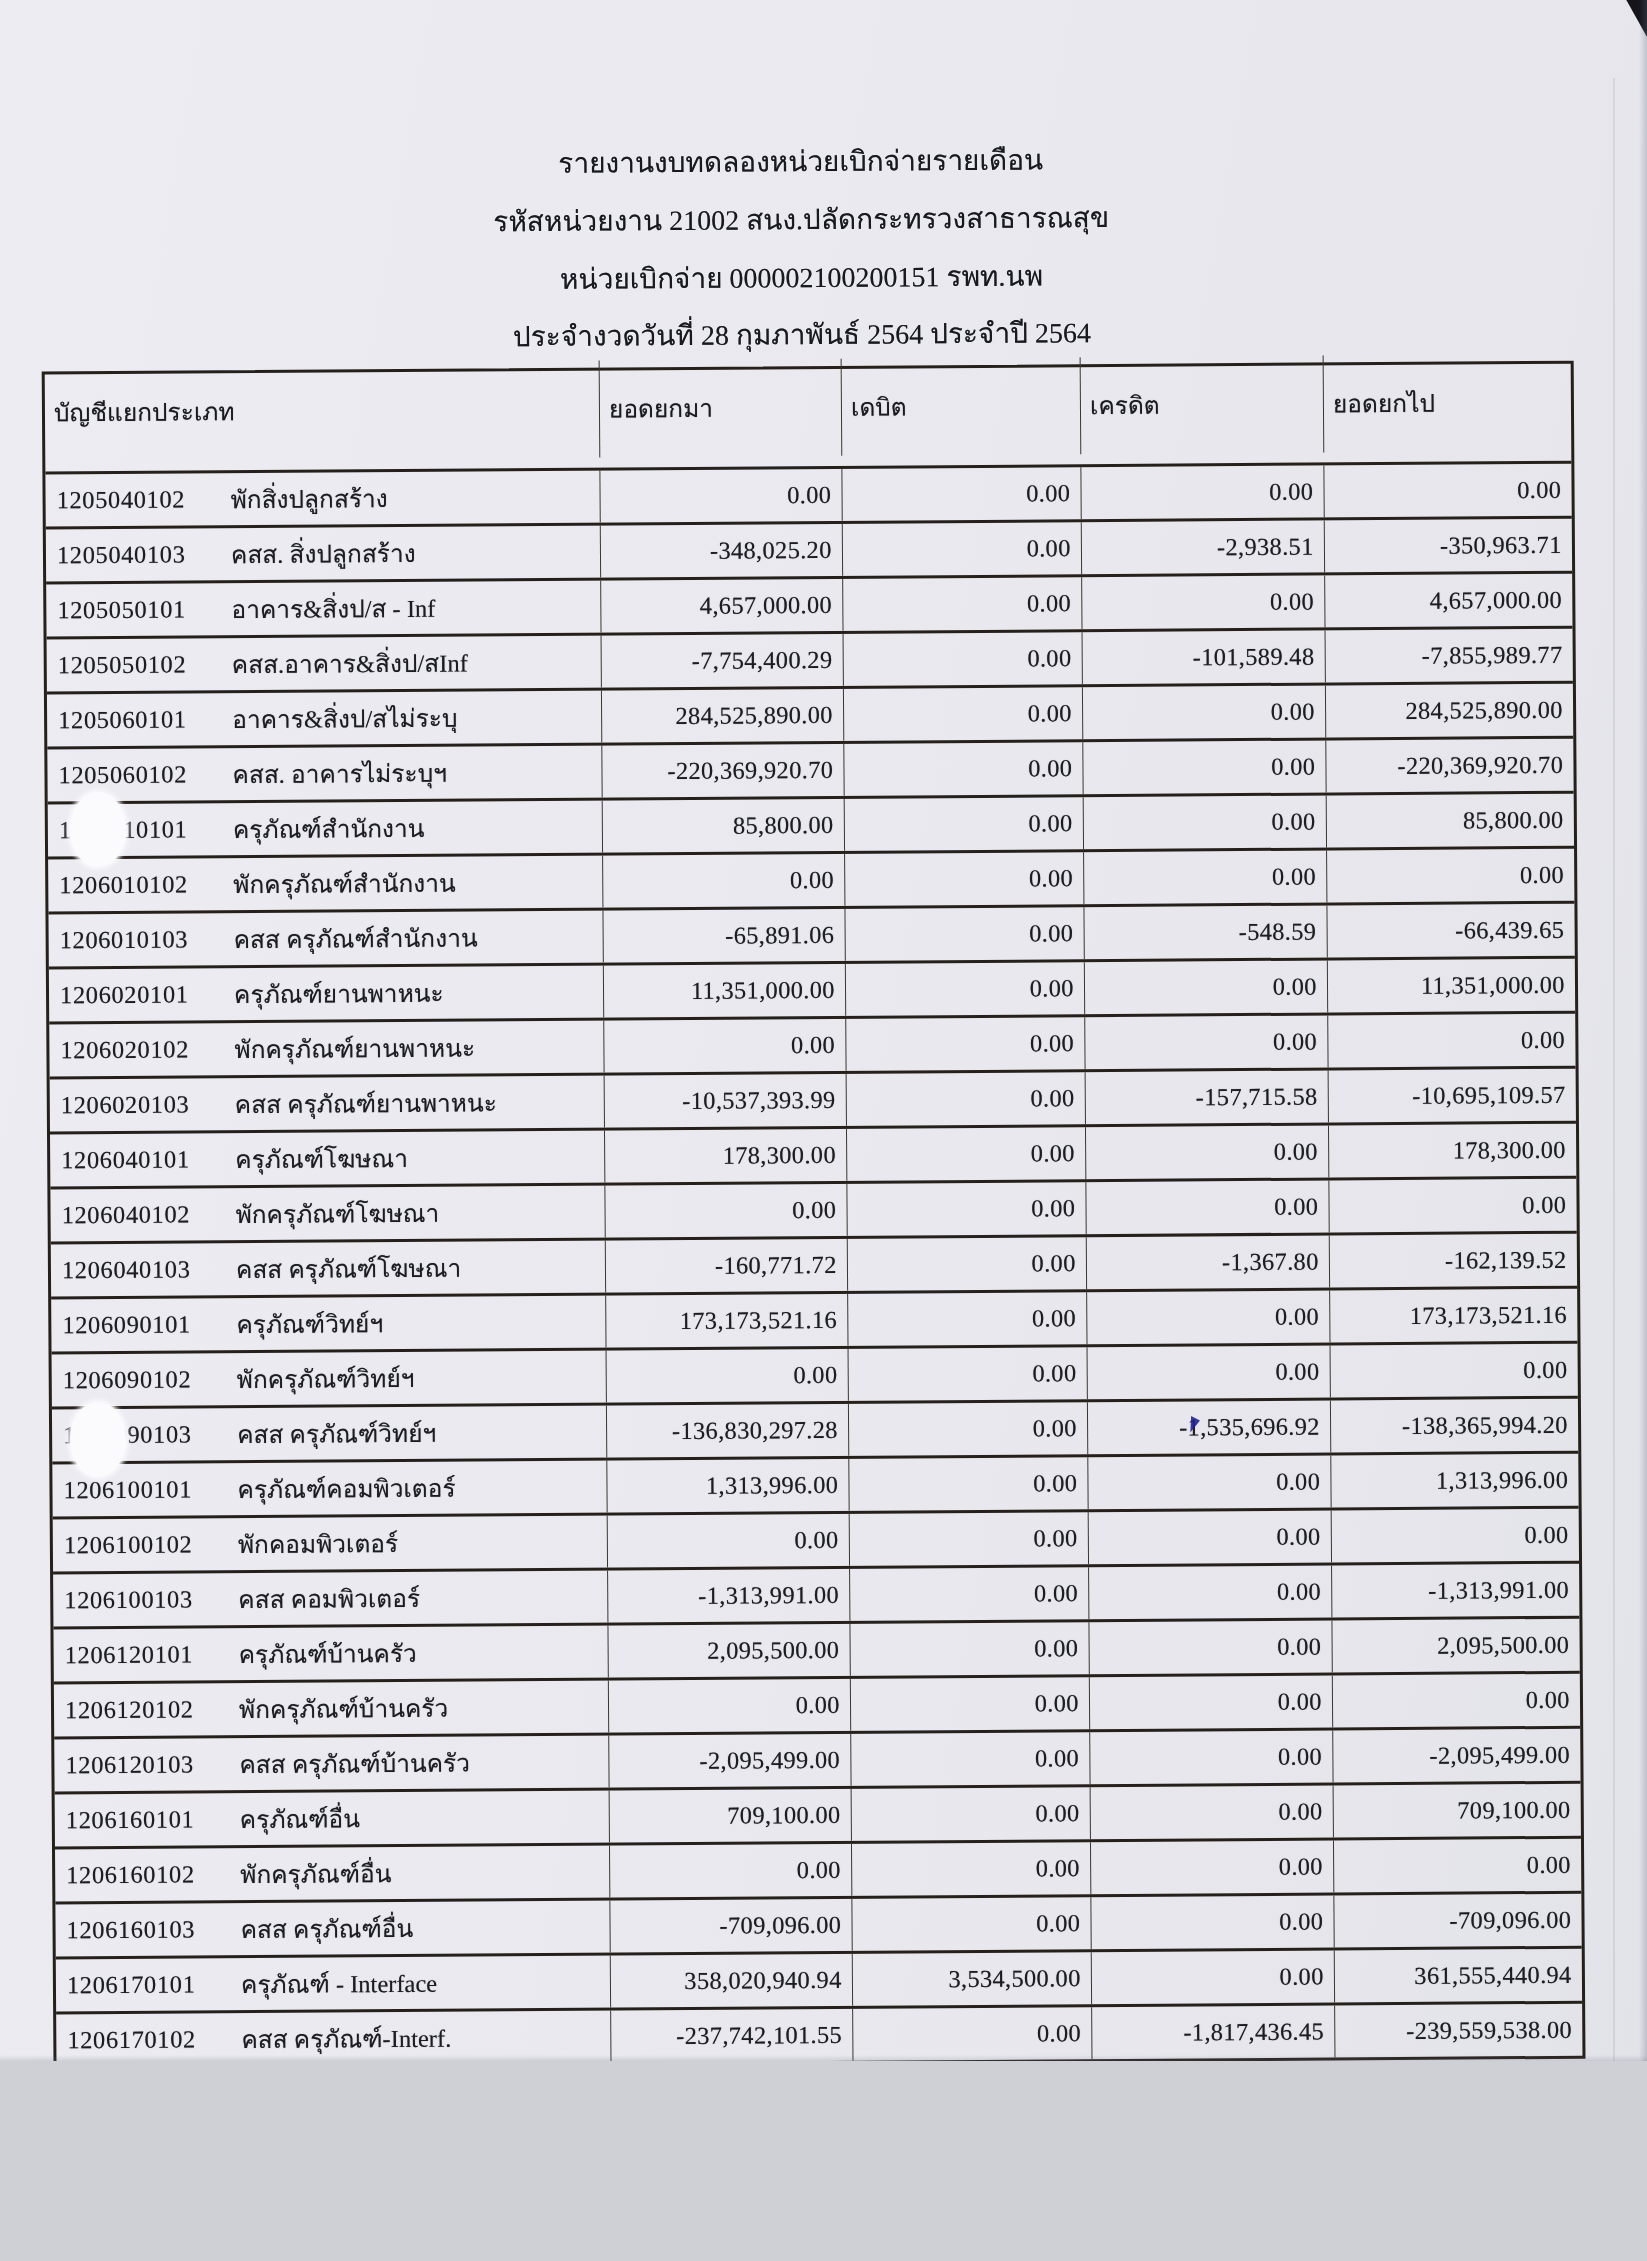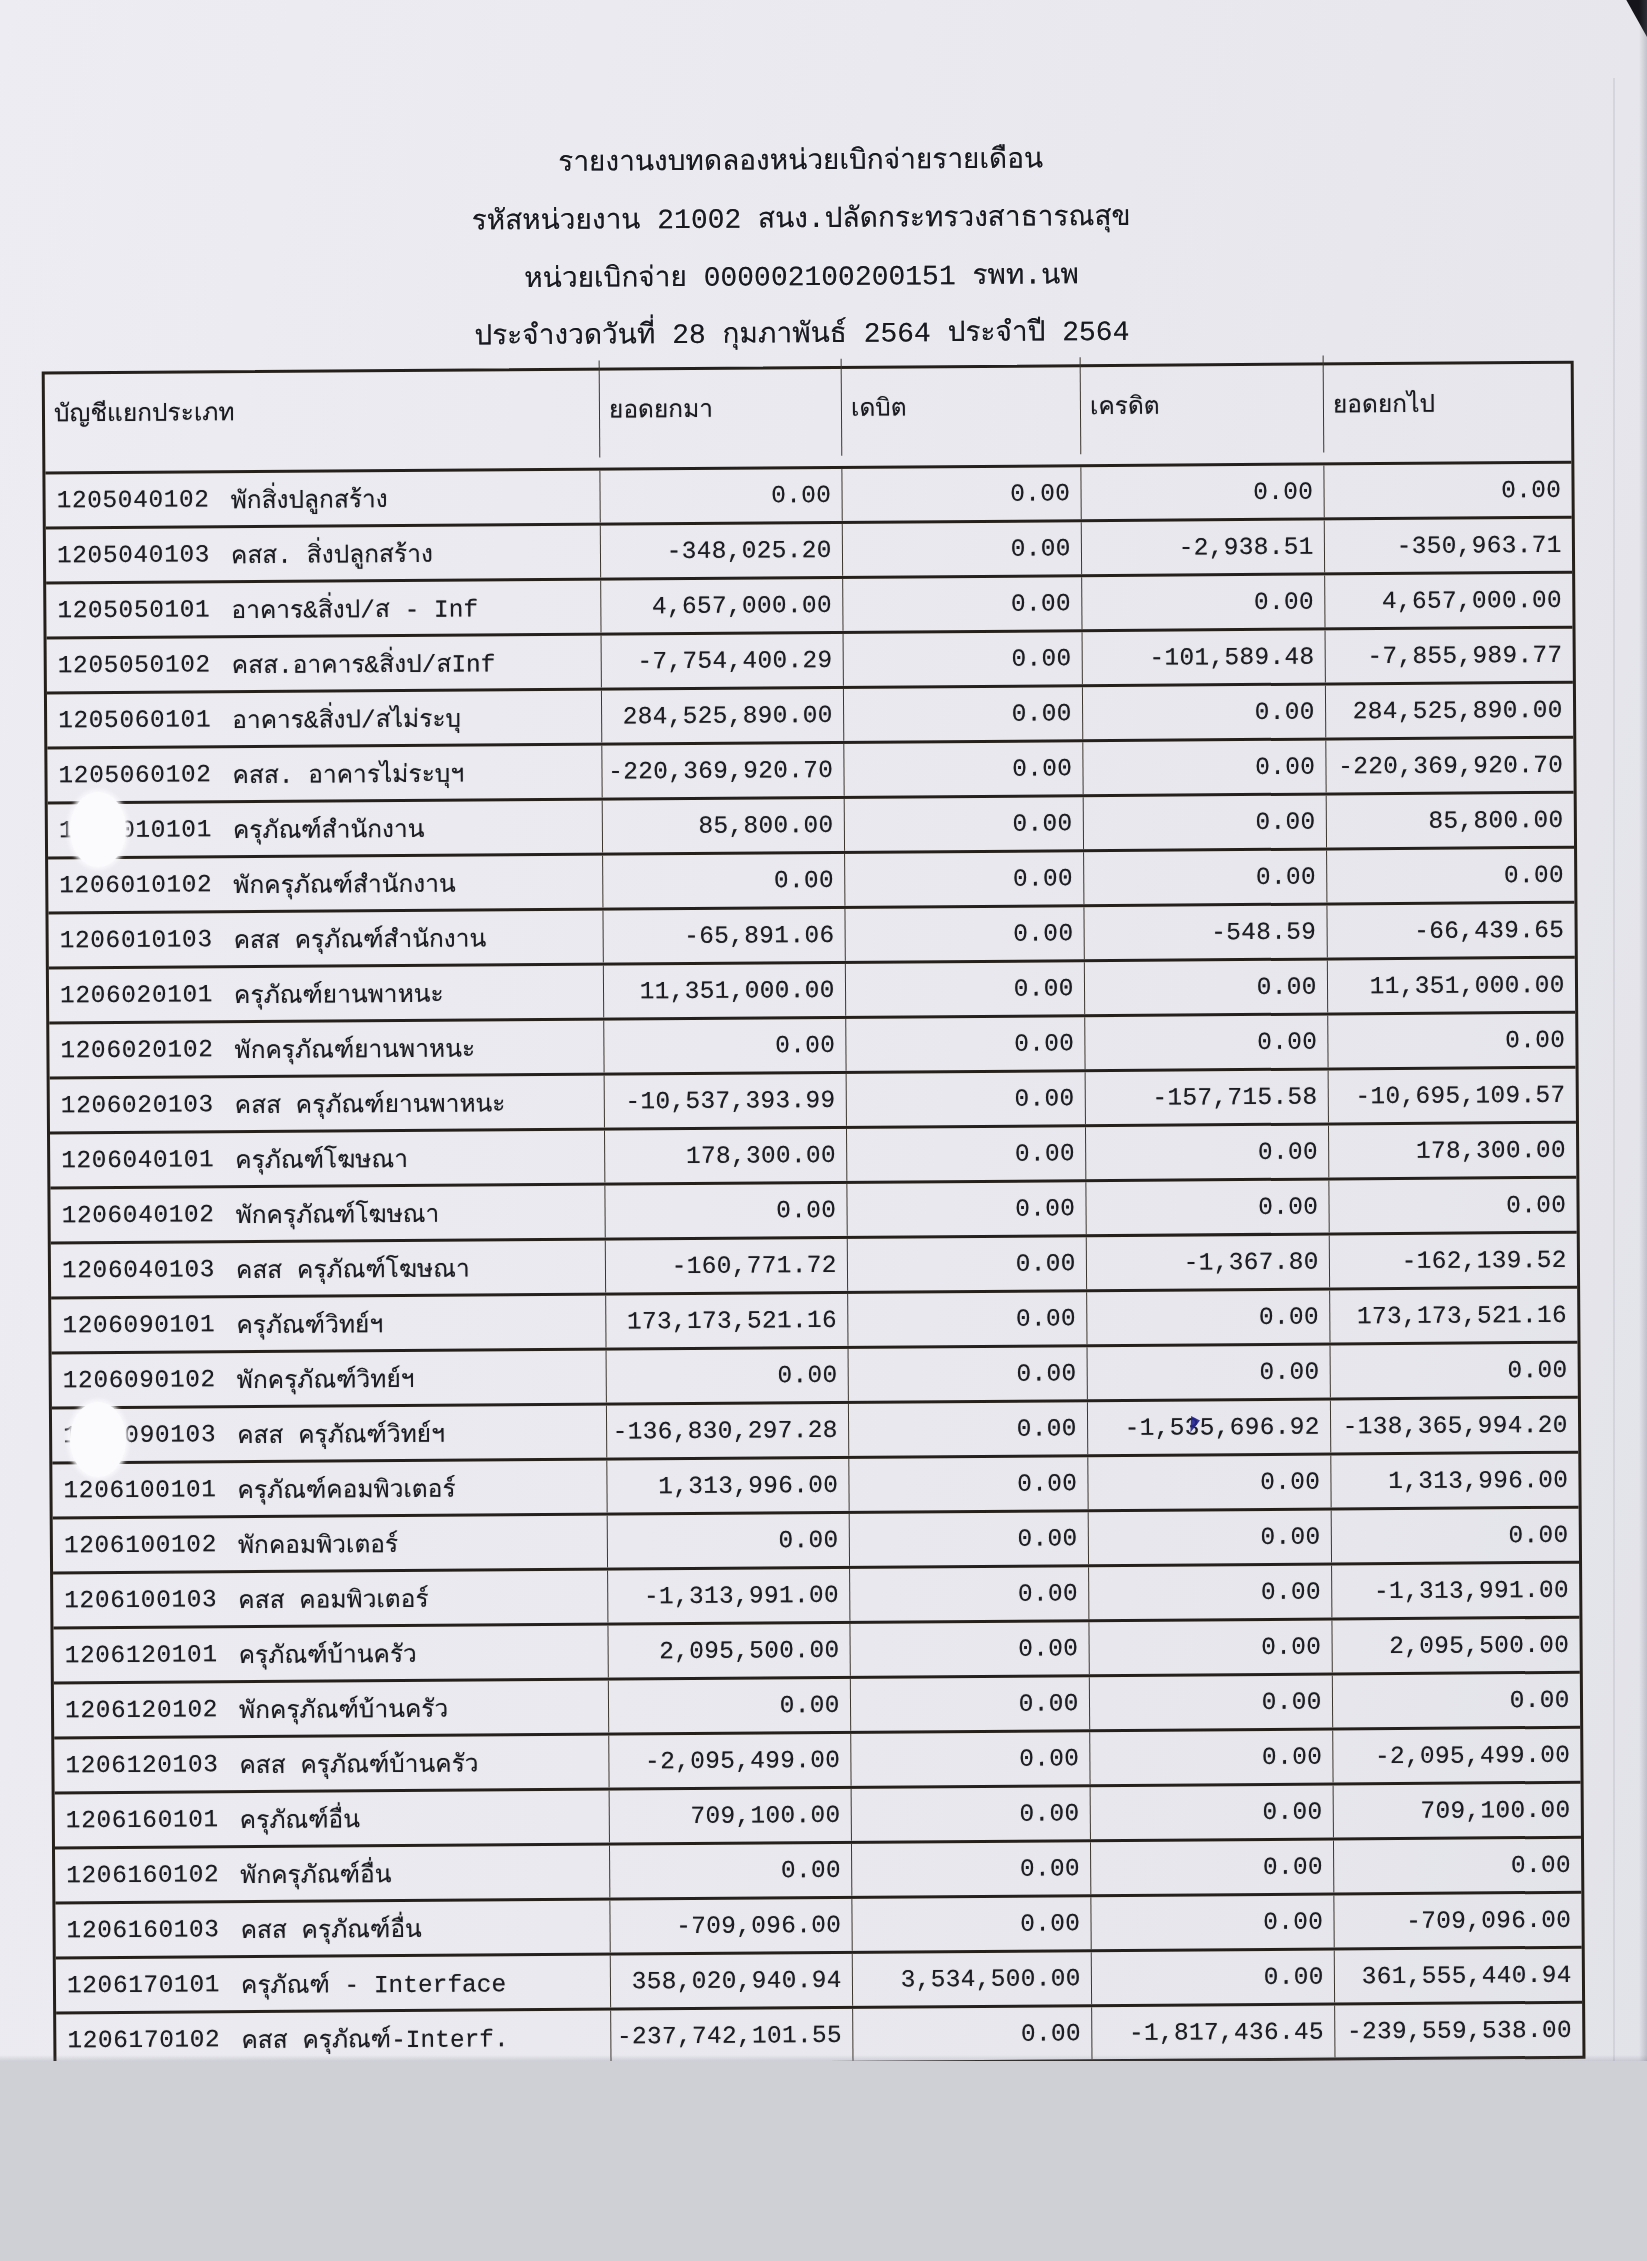--- a/index.html
+++ b/index.html
@@ -1,19 +1,19 @@
 <!DOCTYPE html>
 <html lang="th" style="font-size:10.3px"><head>
 <meta charset="utf-8">
 <style>
   html,body { margin:0; padding:0; background:#cfcfd6; }
   .page {
     position:relative; width:1647px; height:2061px; overflow:hidden;
     background:linear-gradient(100deg,#ececf2 0%,#e9e9ef 45%,#e6e6ec 82%,#e2e2e9 100%);
-    font-family:Liberation Mono, monospace;
+    font-family:Liberation Serif, serif;
     color:#1c1c22;
   }
   .scan-rot { position:absolute; inset:0; transform:rotate(-0.4deg); transform-origin:824px 1130px; }
 
   
   .title-line {
     position:absolute; left:0; width:1615px; text-align:center;
     font-size:28px; line-height:37px; font-weight:500; color:#191920;
     text-shadow:0 0 0.6px rgba(25,25,40,.6);
   }

